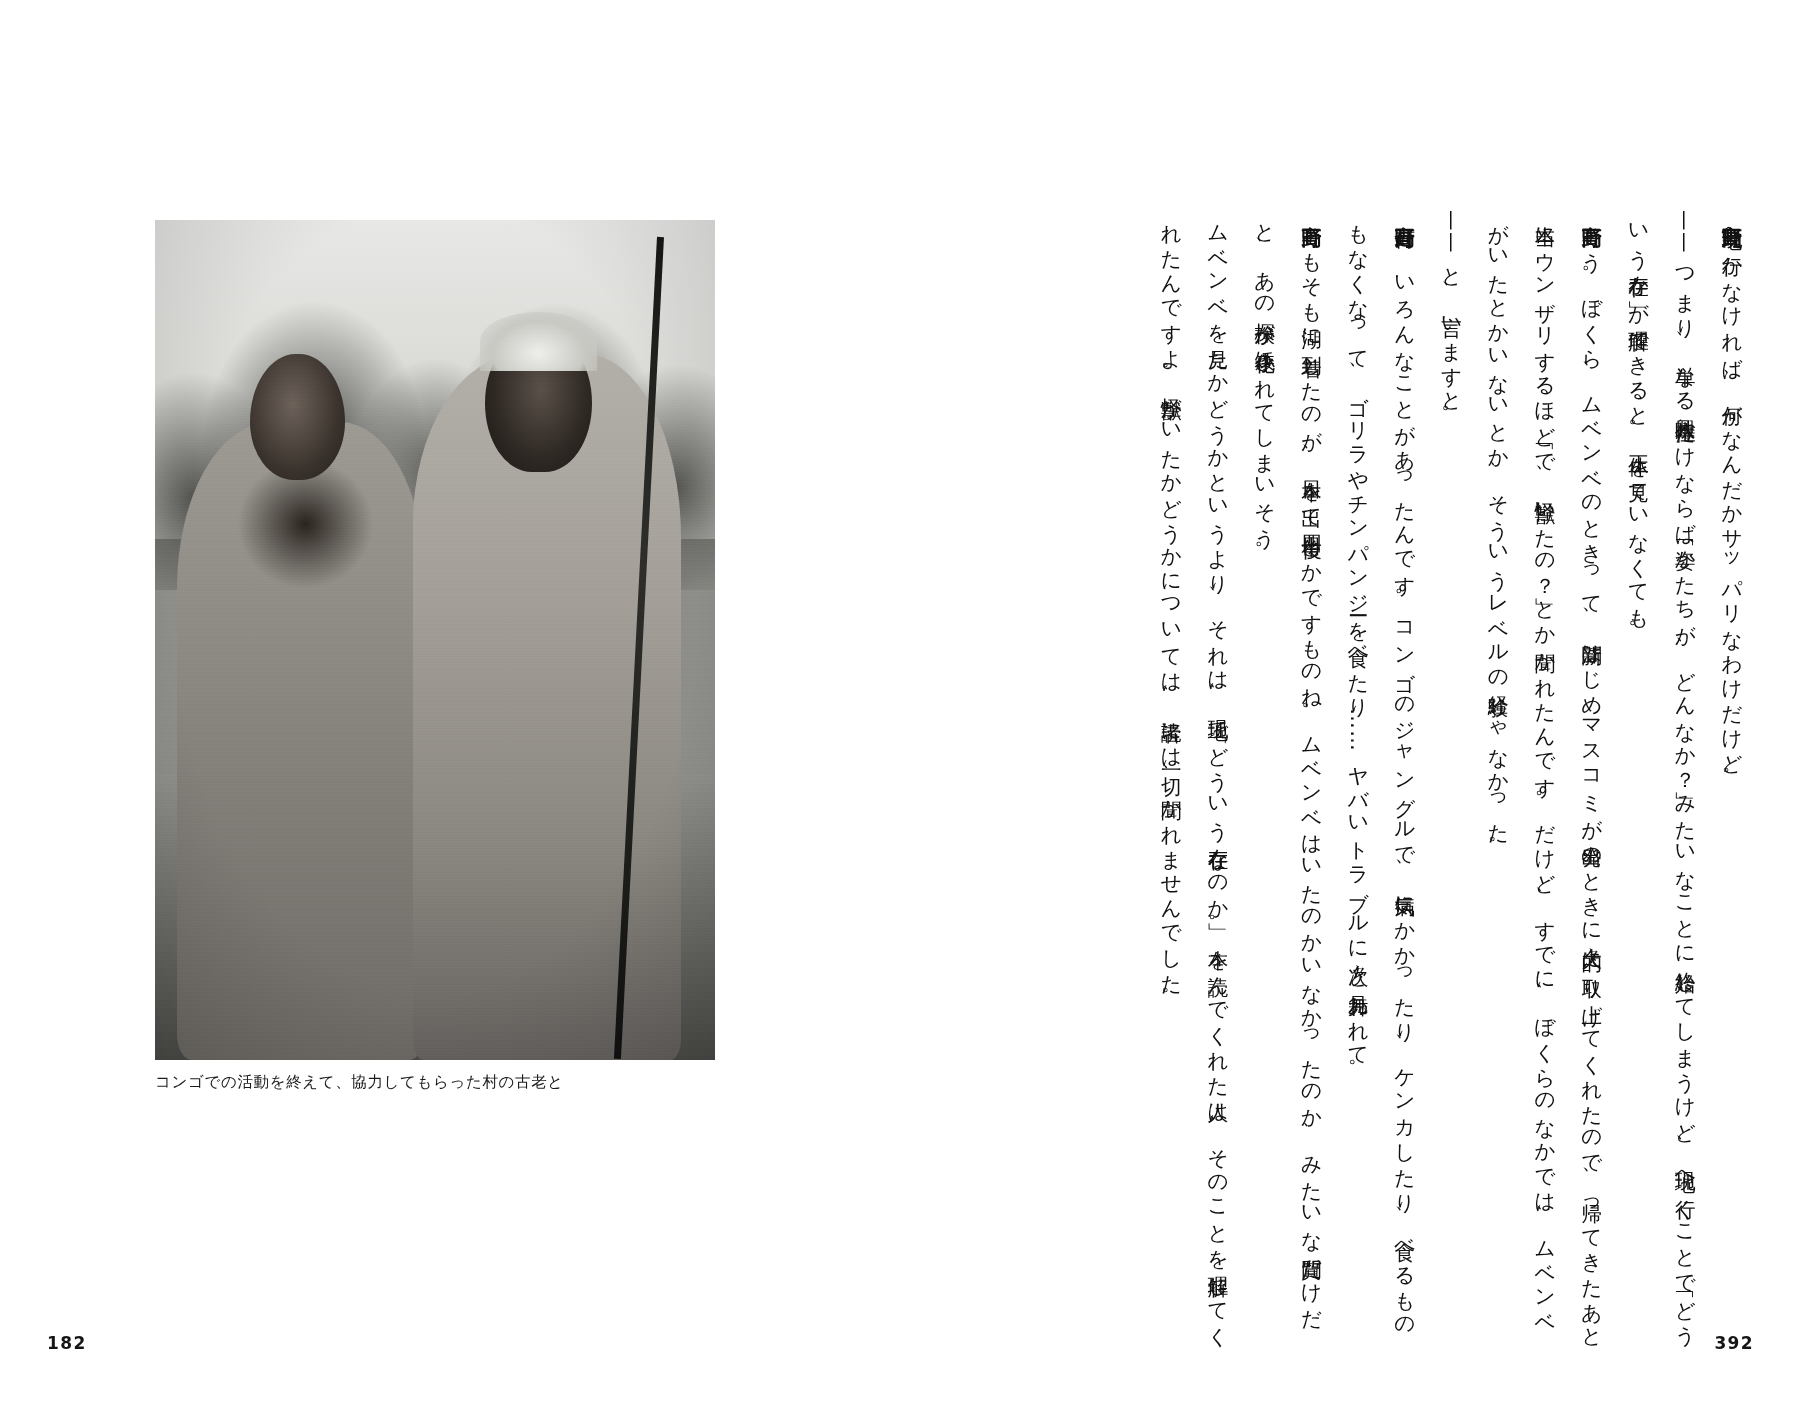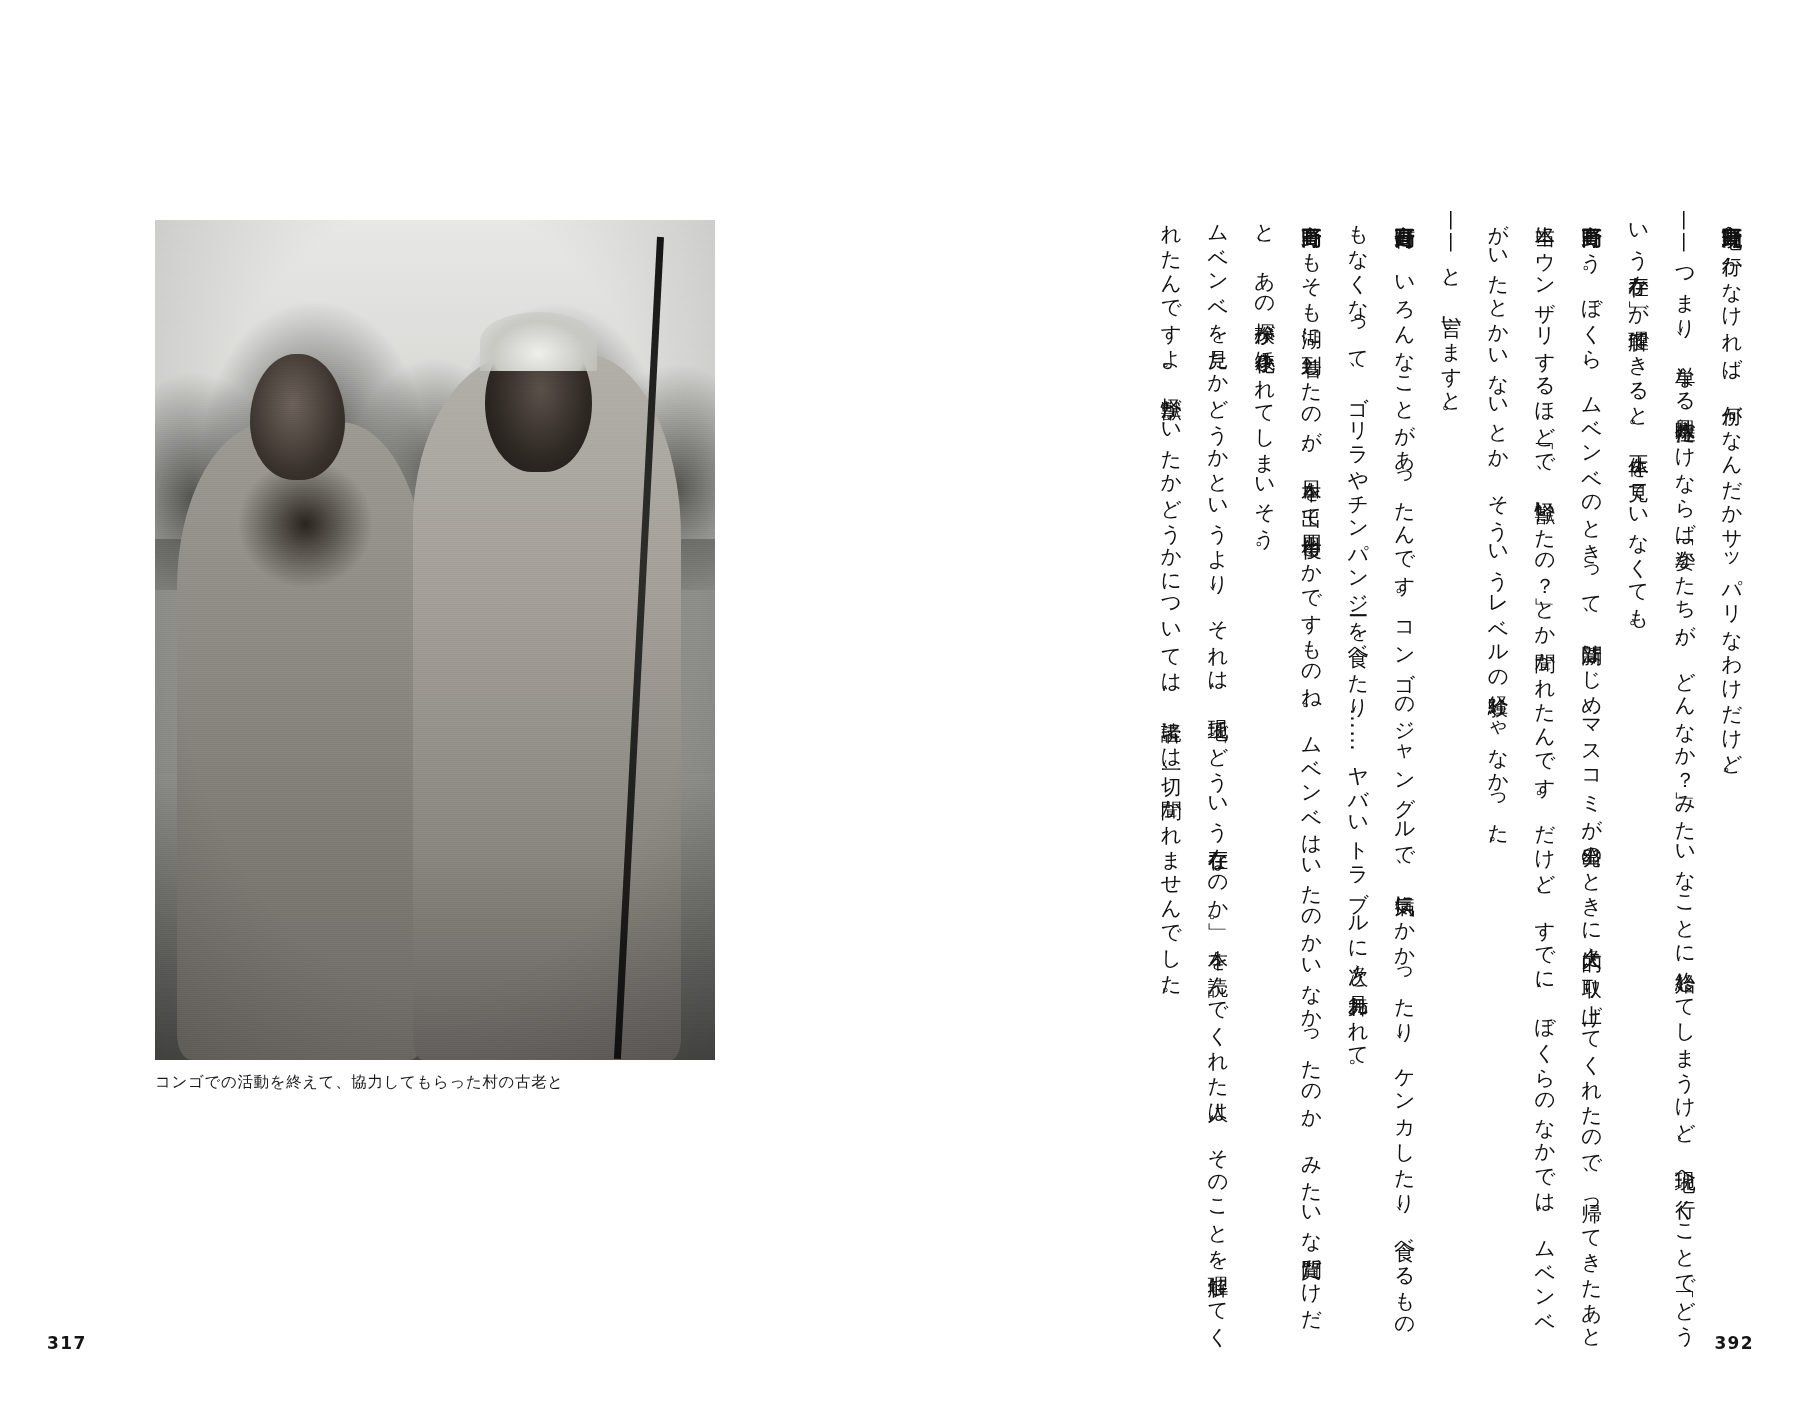--- a/index.html
+++ b/index.html
@@ -209,21 +209,21 @@
       <div class="figure-right"></div>
       <div class="figure-right-head"></div>
       <div class="hair"></div>
       <div class="staff"></div>
       <div class="vignette"></div>
       <div class="grain"></div>
     </div>
 
     <div class="photo-caption">コンゴでの活動を終えて、協力してもらった村の古老と</div>
 
-    <div class="folio folio-left">317</div>
+    <div class="folio folio-left">182</div>
   </div>
 
   <div class="gutter"></div>
 
   <div class="page-right">
 
     <div class="text-block">
 
       <div class="para">
         <span class="speaker">高野</span><span>現地へ行かなければ、何がなんだかサッパリなわけだけど。</span>

